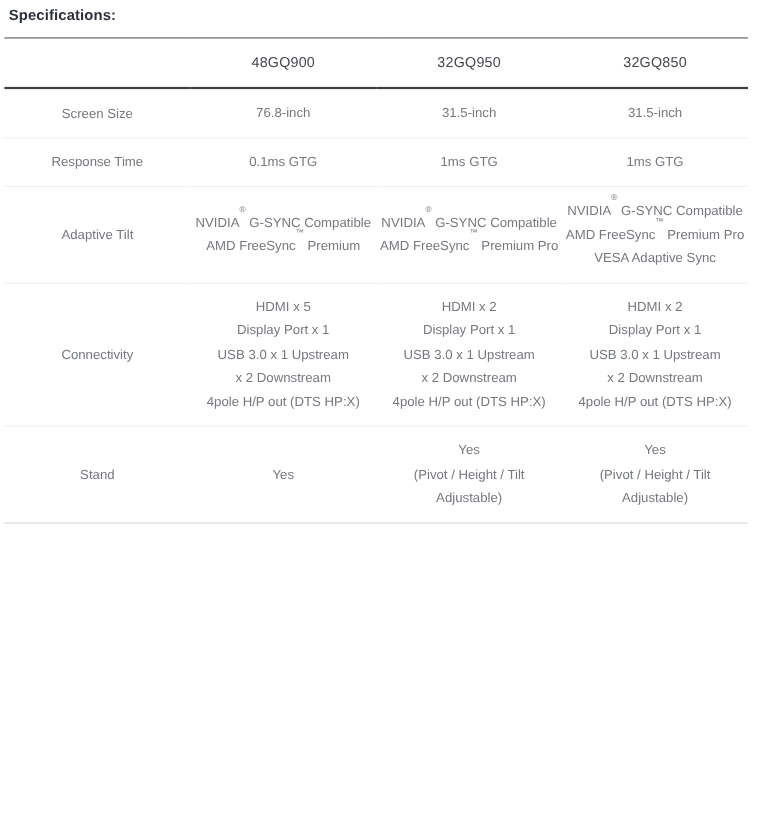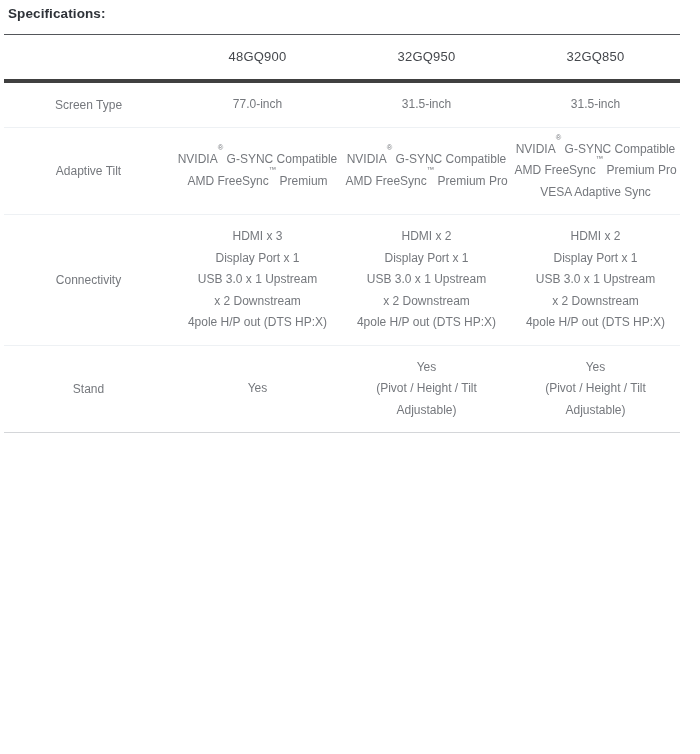--- a/index.html
+++ b/index.html
@@ -29,21 +29,21 @@
     border-bottom: 1px solid #d4d6d9;
   }
   table.spec-table th,
   table.spec-table td {
     width: 25%;
     text-align: center;
     vertical-align: middle;
     font-weight: normal;
   }
   thead tr {
-    border-bottom: 4px solid #404040;
+    border-bottom: 2px solid #404040;
   }
   thead th {
     padding: 11px 0;
     line-height: 22px;
     font-size: 13px;
     color: #45484d;
     letter-spacing: 0.2px;
   }
   tbody tr {
     border-top: 1px solid #eef1f4;
@@ -82,29 +82,41 @@
     <thead>
       <tr>
           <th></th>
           <th>48GQ900</th>
           <th>32GQ950</th>
           <th>32GQ850</th>
         </tr>
     </thead>
     <tbody>
         <tr>
-          <th class="spec-label">Screen Type</th>
+          <th class="spec-label">Screen Size</th>
           <td class="spec-value">
-            <div class="line">77.0-inch</div>
+            <div class="line">76.8-inch</div>
           </td>
           <td class="spec-value">
             <div class="line">31.5-inch</div>
           </td>
           <td class="spec-value">
             <div class="line">31.5-inch</div>
+          </td>
+        </tr>
+        <tr>
+          <th class="spec-label">Response Time</th>
+          <td class="spec-value">
+            <div class="line">0.1ms GTG</div>
+          </td>
+          <td class="spec-value">
+            <div class="line">1ms GTG</div>
+          </td>
+          <td class="spec-value">
+            <div class="line">1ms GTG</div>
           </td>
         </tr>
         <tr>
           <th class="spec-label">Adaptive Tilt</th>
           <td class="spec-value">
             <div class="line">NVIDIA<sup>®</sup> G-SYNC Compatible</div>
             <div class="line">AMD FreeSync<sup>™</sup> Premium</div>
           </td>
           <td class="spec-value">
             <div class="line">NVIDIA<sup>®</sup> G-SYNC Compatible</div>
@@ -112,21 +124,21 @@
           </td>
           <td class="spec-value">
             <div class="line">NVIDIA<sup>®</sup> G-SYNC Compatible</div>
             <div class="line">AMD FreeSync<sup>™</sup> Premium Pro</div>
             <div class="line">VESA Adaptive Sync</div>
           </td>
         </tr>
         <tr>
           <th class="spec-label">Connectivity</th>
           <td class="spec-value">
-            <div class="line">HDMI x 3</div>
+            <div class="line">HDMI x 5</div>
             <div class="line">Display Port x 1</div>
             <div class="line">USB 3.0 x 1 Upstream</div>
             <div class="line">x 2 Downstream</div>
             <div class="line">4pole H/P out (DTS HP:X)</div>
           </td>
           <td class="spec-value">
             <div class="line">HDMI x 2</div>
             <div class="line">Display Port x 1</div>
             <div class="line">USB 3.0 x 1 Upstream</div>
             <div class="line">x 2 Downstream</div>

